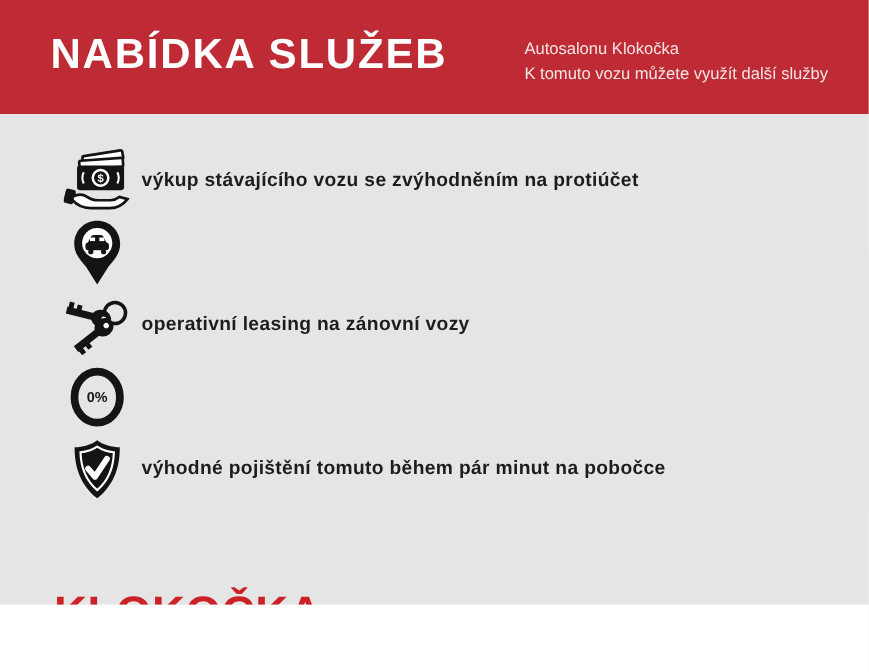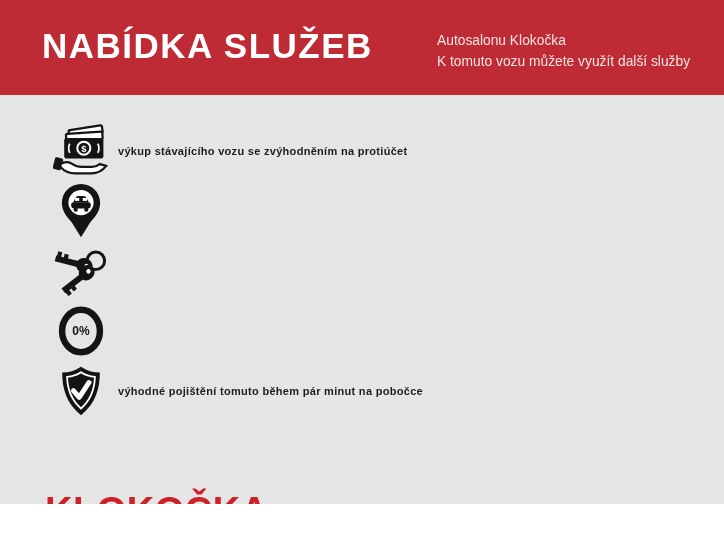--- a/index.html
+++ b/index.html
@@ -20,21 +20,21 @@
     position:absolute; left:437px; top:30px;
     font-size:13.8px; line-height:21px; color:#f4e4e4; font-weight:normal;
   }
   .services { position:absolute; left:52px; top:121px; width:640px; }
   .service-row { display:flex; align-items:center; height:60px; }
   .icon-box {
     width:58px; height:58px; flex:0 0 58px;
     display:flex; align-items:center; justify-content:center;
   }
   .service-label {
-    margin-left:8px; font-size:11px; font-weight:bold;
+    margin-left:8px; font-size:16px; font-weight:bold;
     color:#1d1d1d; letter-spacing:0.3px; white-space:nowrap;
   }
   .logo {
     position:absolute; left:45px; top:490px;
     font-size:38px; font-weight:bold; color:#cc2127;
     letter-spacing:0.5px; white-space:nowrap;
   }
 </style>
 </head>
 <body>
@@ -96,20 +96,21 @@
           </g>
           <g transform="rotate(-38 30 34)">
             <rect x="6" y="30.5" width="27" height="6.5" fill="#141414"></rect>
             <rect x="7" y="36.5" width="4.5" height="5" fill="#141414"></rect>
             <rect x="14.5" y="36.5" width="4.5" height="4.5" fill="#141414"></rect>
             <ellipse cx="38" cy="33.7" rx="9" ry="8" fill="#141414"></ellipse>
             <circle cx="40.5" cy="33.7" r="2.4" fill="#fff"></circle>
           </g>
         </svg>
       </span>
+      <span class="service-label">operativní leasing na zánovní vozy</span>
     </div>
 
     <div class="service-row">
       <span class="icon-box">
         <svg width="48" height="54" viewBox="0 0 52 56">
           <ellipse cx="26" cy="28" rx="20.5" ry="23" fill="none" stroke="#141414" stroke-width="7"></ellipse>
           <text x="26" y="32.5" text-anchor="middle" font-size="13" font-weight="bold" fill="#141414">0%</text>
         </svg>
       </span>
     </div>

